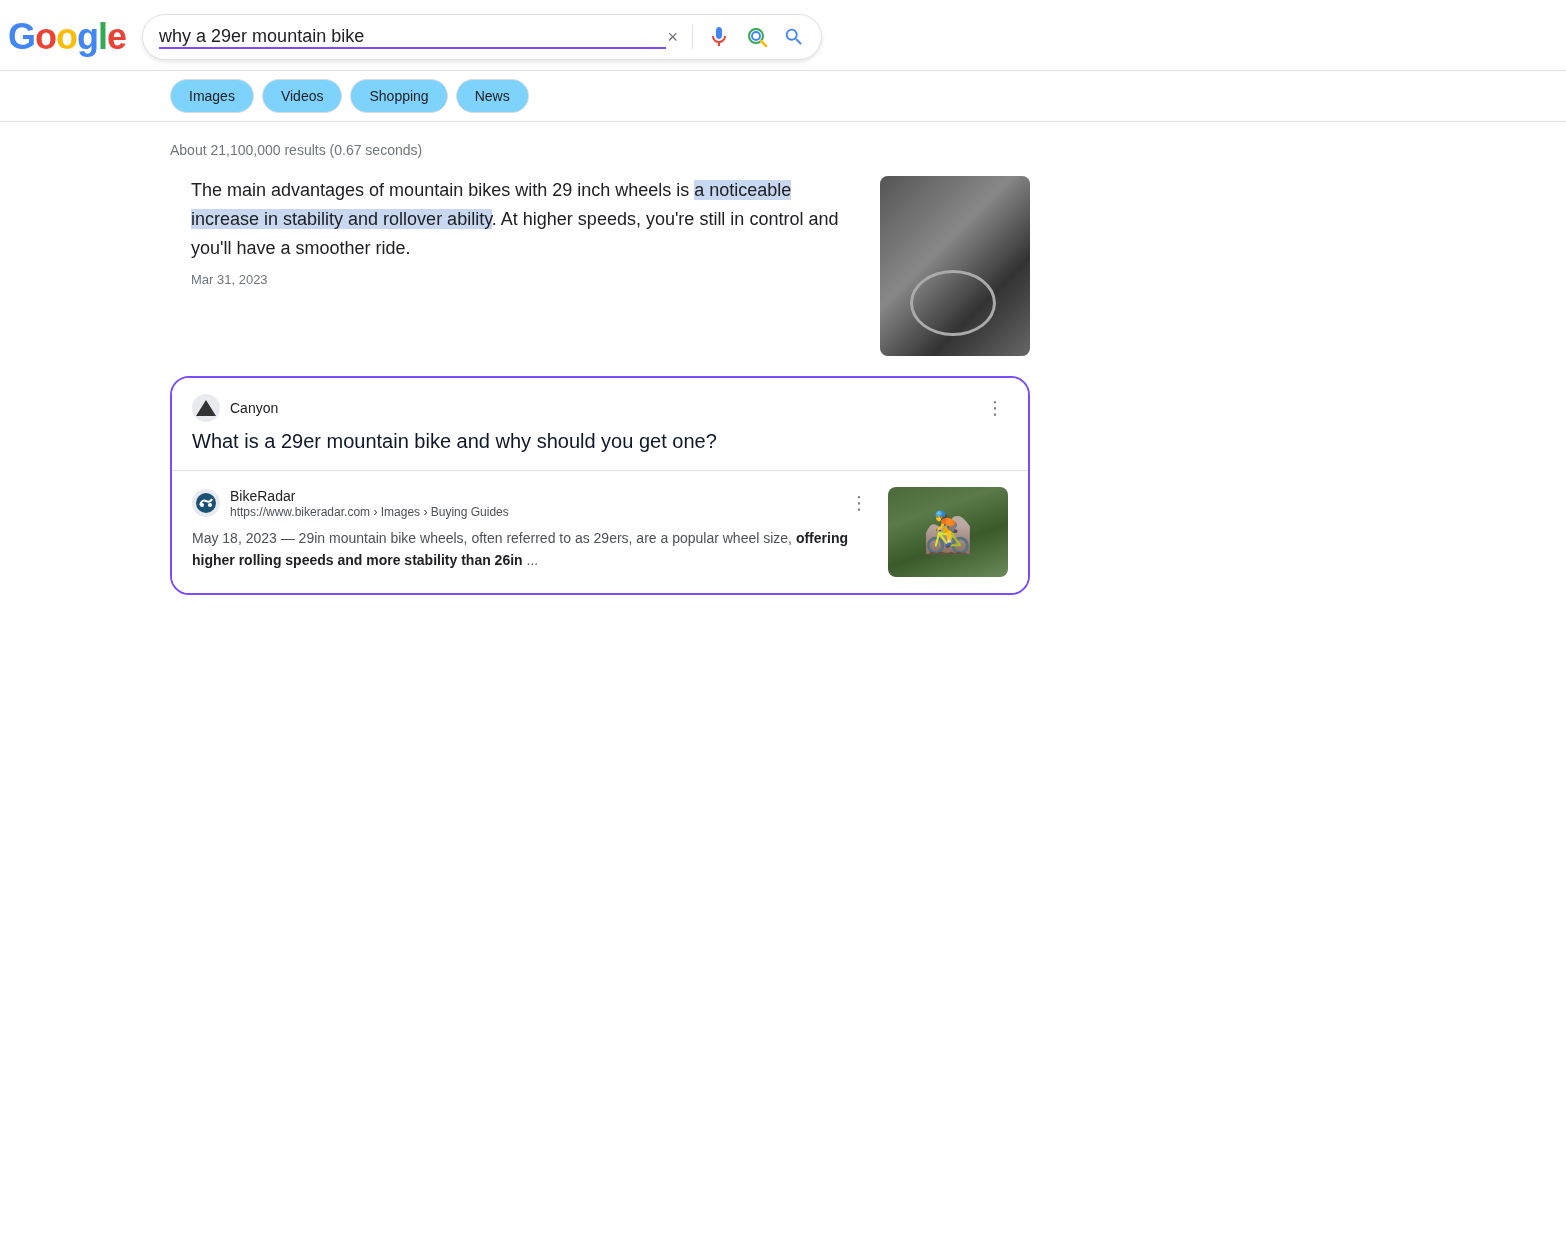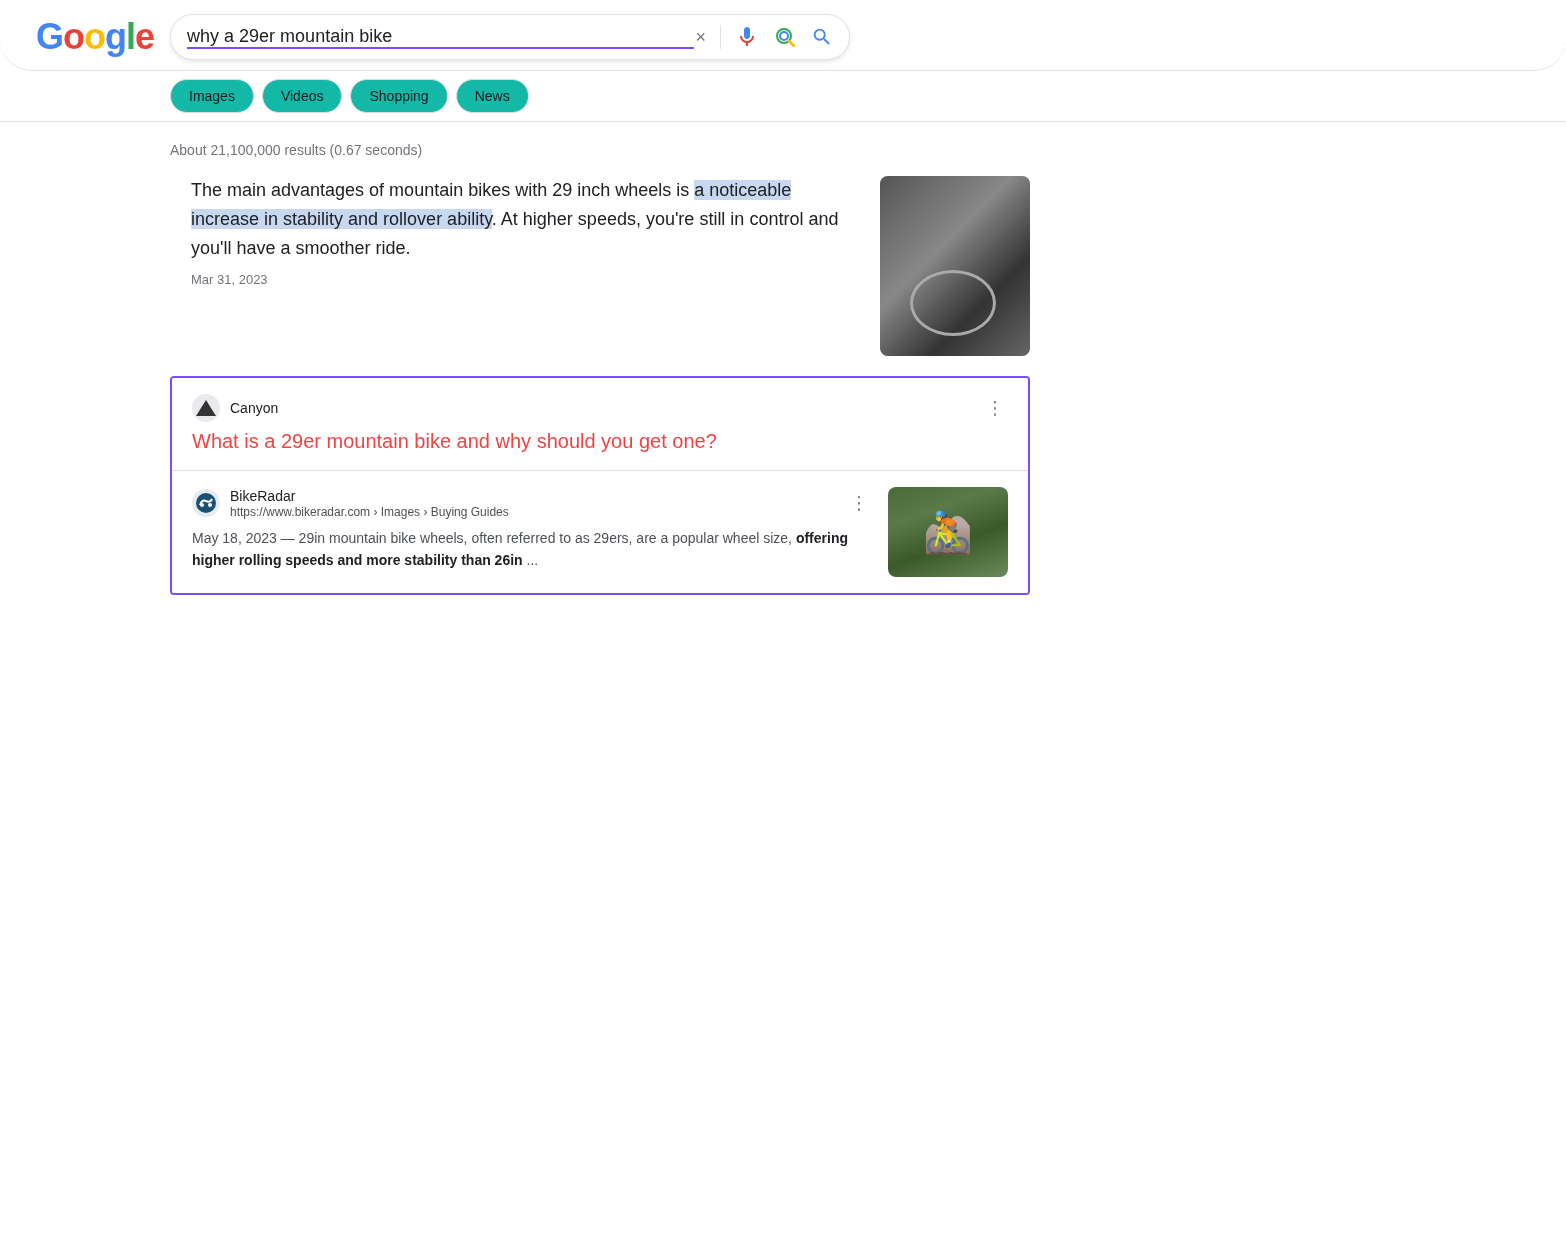--- a/index.html
+++ b/index.html
@@ -7,24 +7,23 @@
       font-family: Arial, sans-serif;
       background: #fff;
       color: #202124;
       font-size: 16px;
     }
 
     
     .header {
       display: flex;
       align-items: center;
-      padding: 14px 20px 10px 36px;
+      padding: 14px 20px 10px 8px;
       gap: 16px;
       border-bottom: 1px solid #e0e0e0;
-      border-radius: 32px;
     }
     .google-logo {
       font-size: 36px;
       font-weight: bold;
       letter-spacing: -1px;
       white-space: nowrap;
       flex-shrink: 0;
     }
     .logo-g { color: #4285F4; }
     .logo-o1 { color: #EA4335; }
@@ -94,21 +93,21 @@
       border-bottom: 1px solid #e0e0e0;
       padding-bottom: 0;
     }
     .filter-tab {
       border: 1px solid #dadce0;
       border-radius: 20px;
       padding: 8px 18px;
       font-size: 14px;
       color: #202124;
       cursor: pointer;
-      background: #14b8a6;
+      background: #7dd3fc;
       white-space: nowrap;
       margin-bottom: 8px;
     }
 
     
     .results-area {
       padding: 12px 20px 20px 170px;
       max-width: 1100px;
     }
 
@@ -165,21 +164,21 @@
       left: 30px;
       width: 80px;
       height: 60px;
       border: 3px solid #aaa;
       border-radius: 50%;
     }
 
     
     .results-card {
       border: 2px solid #7c4dff;
-      border-radius: 4px;
+      border-radius: 19px;
       max-width: 860px;
       overflow: hidden;
       margin-bottom: 20px;
     }
 
     .search-result {
       padding: 16px 20px;
       background: #fff;
     }
     .search-result + .search-result {
@@ -219,21 +218,21 @@
     }
     .more-btn {
       color: #70757a;
       font-size: 18px;
       cursor: pointer;
       padding: 0 4px;
     }
 
     .result-title {
       font-size: 20px;
-      color: #ef4444;
+      color: #0f172a;
       cursor: pointer;
       line-height: 1.3;
       margin-top: 4px;
     }
 
     .result-snippet {
       font-size: 14px;
       color: #4d5156;
       line-height: 1.58;
       margin-top: 8px;

